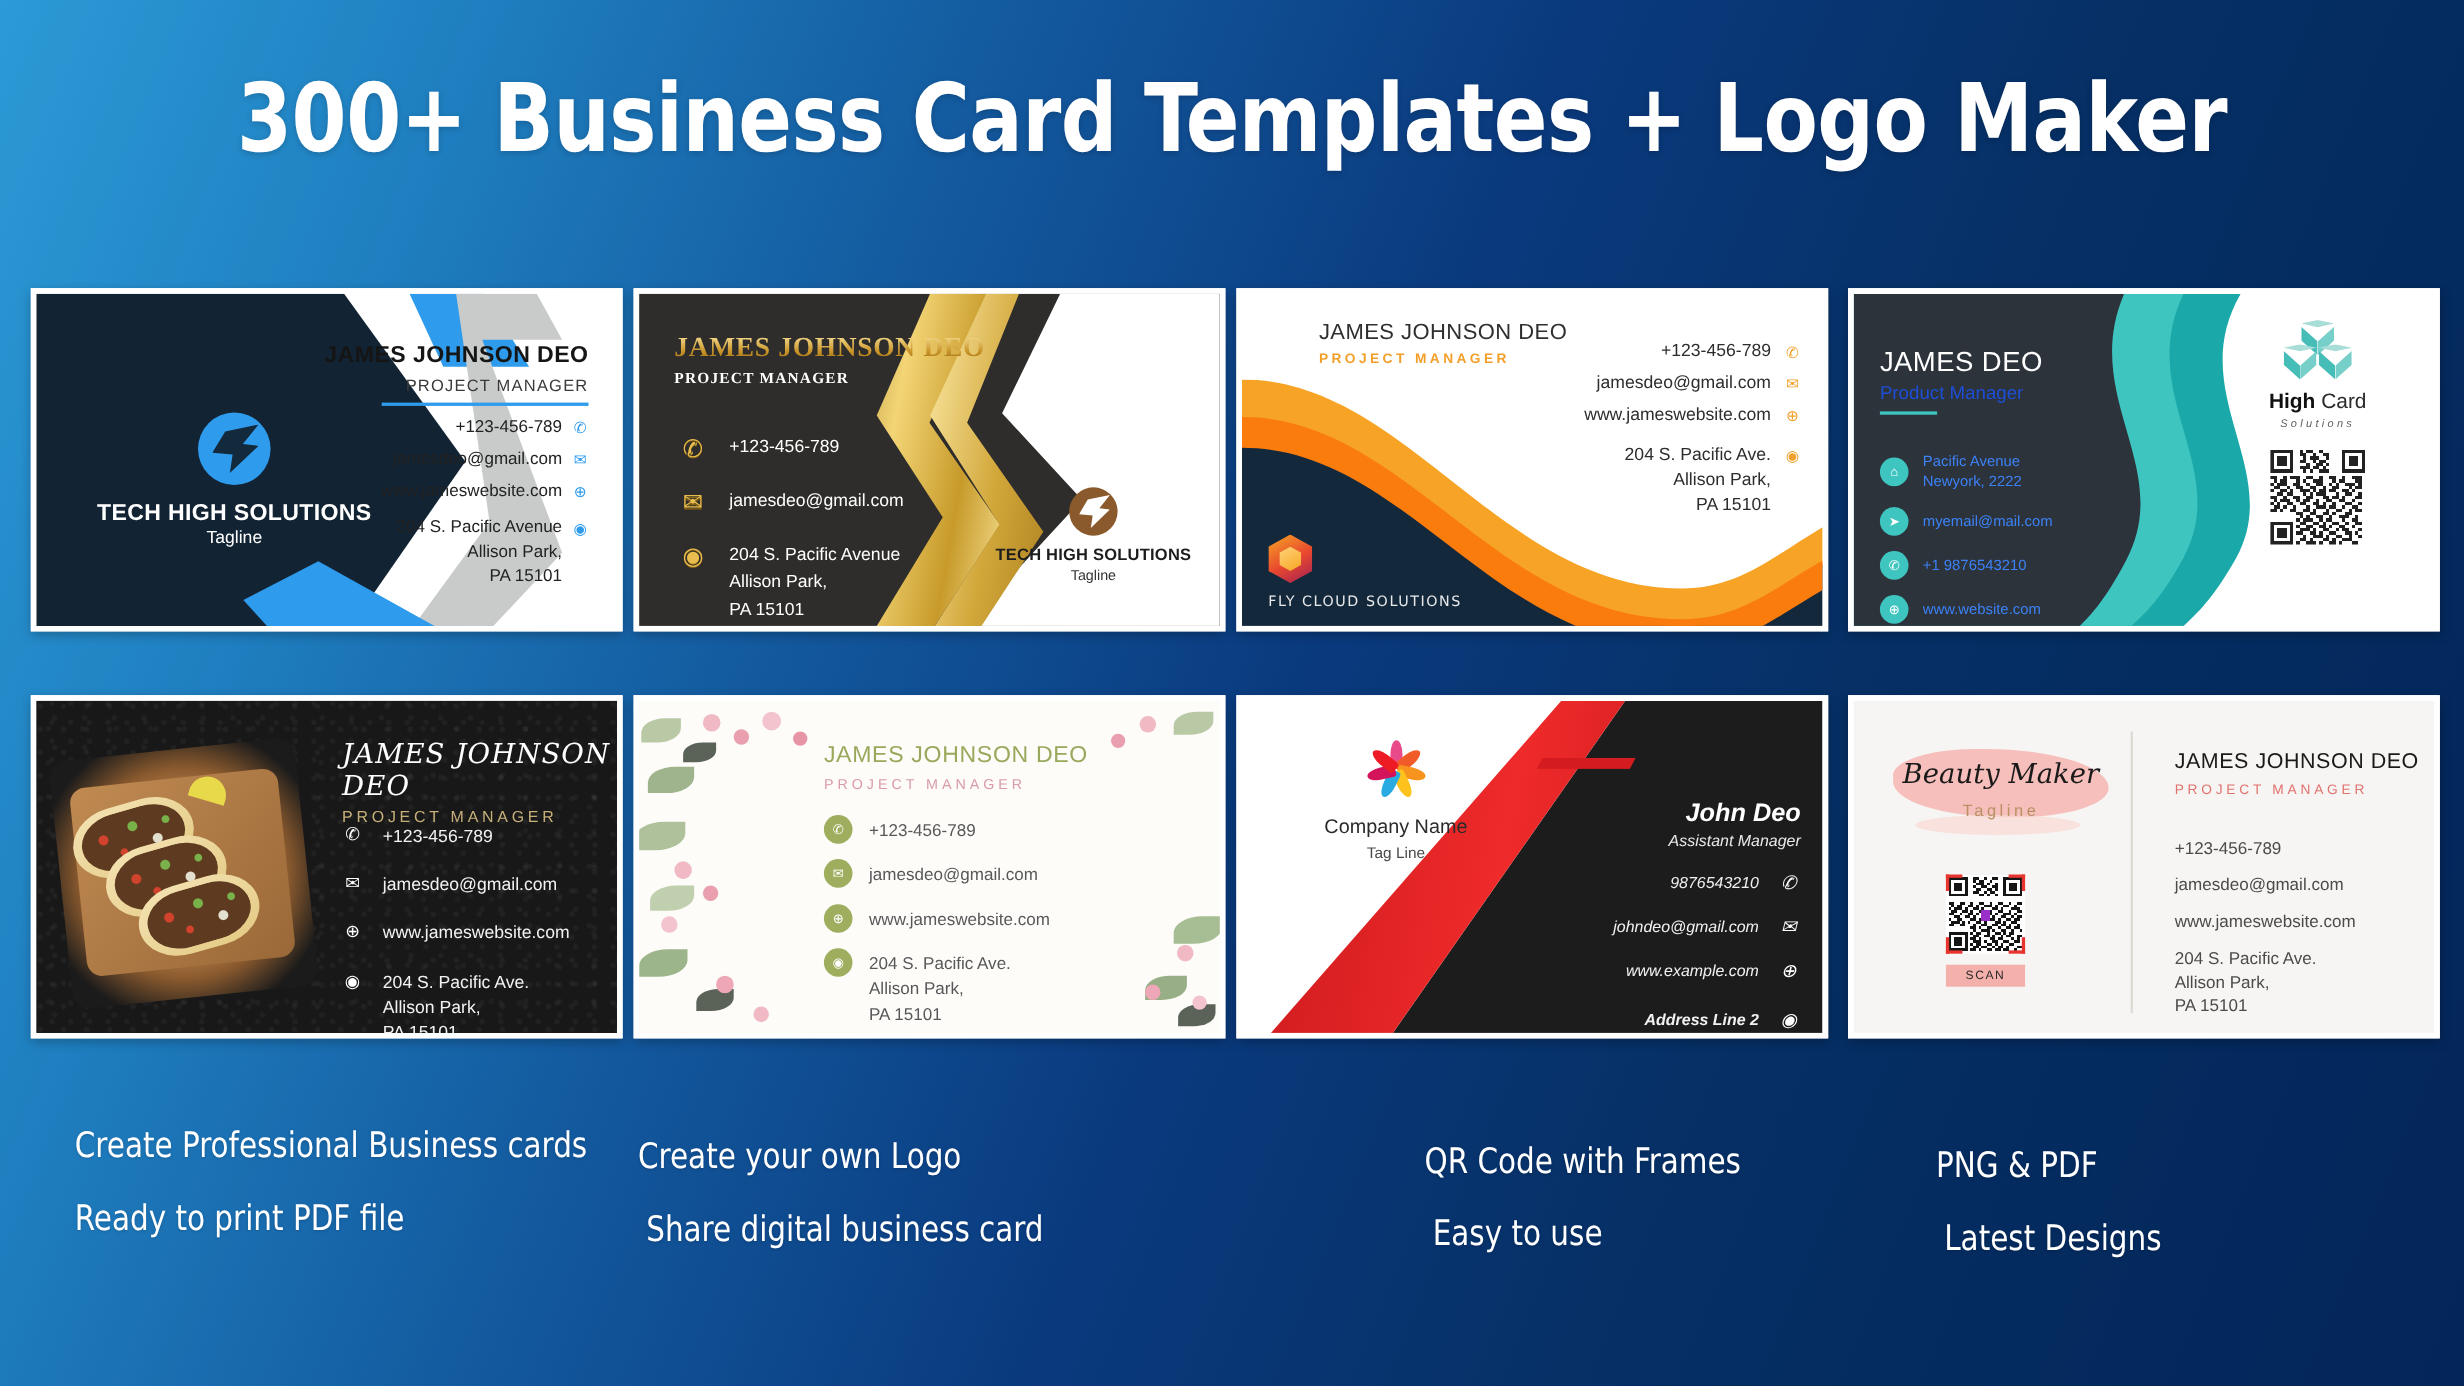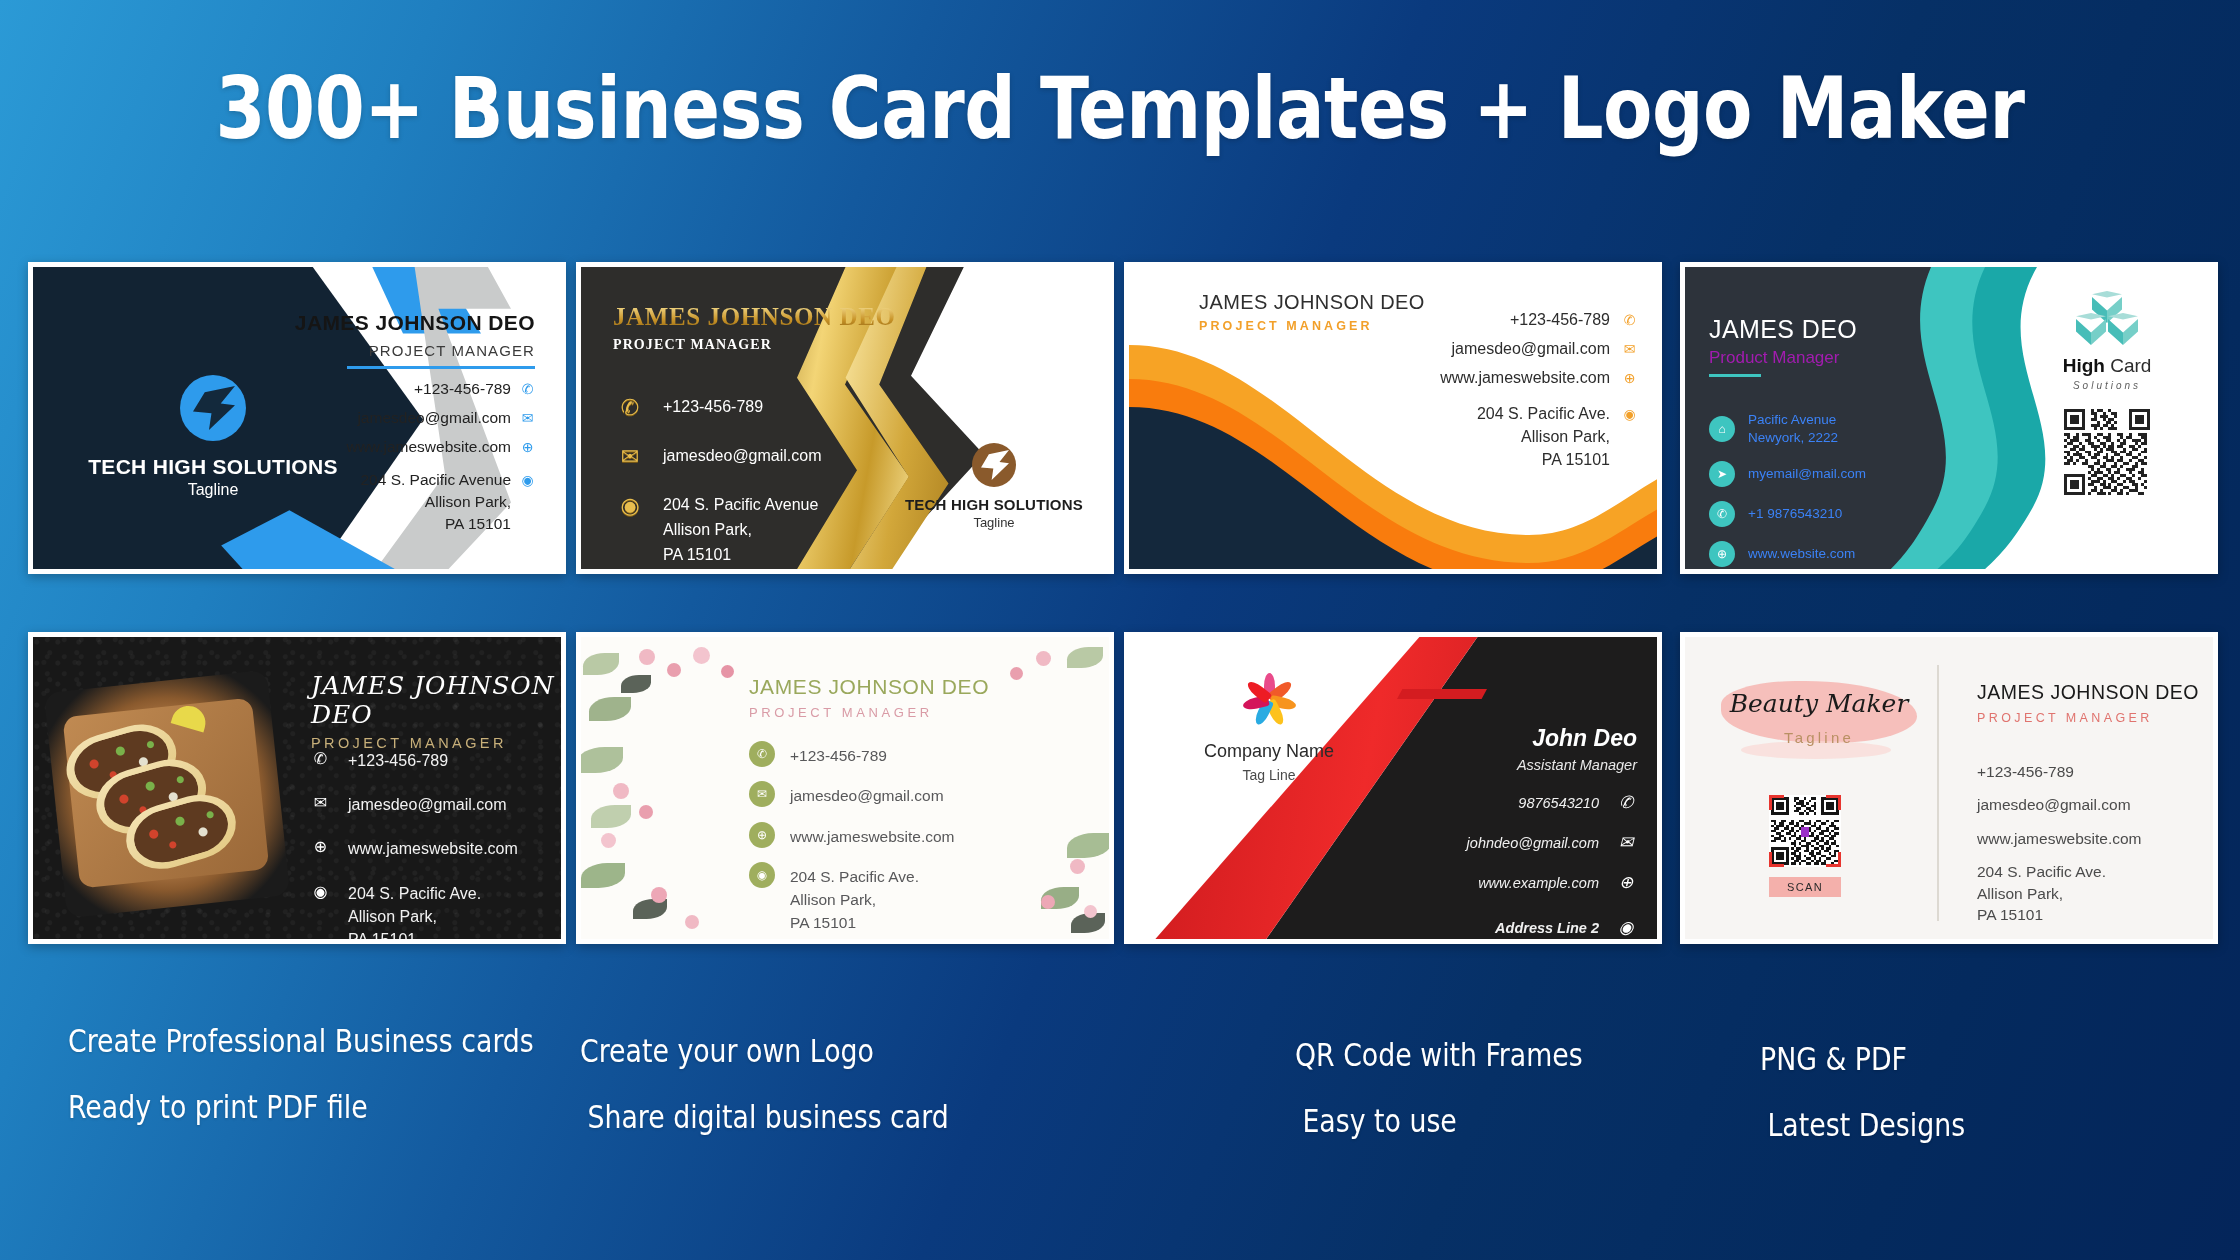--- a/index.html
+++ b/index.html
@@ -167,21 +167,21 @@
     background:#3ec5c0;
     clip-path:path("M0 0 L300 0 C 256 92, 344 158, 300 240 C 272 292, 252 300, 242 312 L0 312 Z");
   }
   .k4 .dark{
     position:absolute; left:0; top:0; width:100%; height:100%;
     background:#2d333b;
     clip-path:path("M0 0 L246 0 C 206 94, 292 158, 248 242 C 222 292, 204 302, 196 312 L0 312 Z");
   }
   .k4 .hd{ position:absolute; left:24px; top:48px; z-index:5;}
   .k4 .nm{ font-size:25px; color:#fff; letter-spacing:.4px;}
-  .k4 .rl{ font-size:17px; color:#a21caf; margin-top:4px;}
+  .k4 .rl{ font-size:17px; color:#1d4ed8; margin-top:4px;}
   .k4 .rule{ width:52px; height:3px; background:#3ec5c0; margin-top:6px;}
   .k4 .rows{ position:absolute; left:24px; top:144px; z-index:5;}
   .k4 .r{ display:flex; align-items:center; gap:13px; margin-bottom:14px;}
   .k4 .ci{ width:26px; height:26px; border-radius:50%; background:#3ec5c0; color:#fff;
     font-size:12px; display:flex; align-items:center; justify-content:center; flex:none;}
   .k4 .tx{ color:#3b82f6; font-size:13.5px; line-height:1.32;}
   .k4 .right{ position:absolute; right:16px; top:24px; width:180px; text-align:center; z-index:6;}
   .k4 .cubes{ width:74px; height:58px; margin:0 auto 6px; position:relative;}
   .k4 .cu{ position:absolute; width:30px; height:32px;}
   .k4 .cu i{ position:absolute; display:block;}
@@ -405,20 +405,24 @@
           <div class="ln">
             <span>www.jameswebsite.com</span>
             <span class="ic">⊕</span>
           </div>
           <div class="ln addr">
             <span>204 S. Pacific Ave.</span>
             <span class="ic">◉</span>
           </div>
           <div class="sub">Allison Park,</div>
           <div class="sub">PA 15101</div>
+        </div>
+        <div class="brand">
+          <div class="hex"></div>
+          <div class="bn">FLY CLOUD SOLUTIONS</div>
         </div>
       </div>
     </div>
 
     <div class="card c4">
       <div class="inner k4">
         <div class="teal2"></div>
         <div class="teal1"></div>
         <div class="dark"></div>
         <div class="hd">

